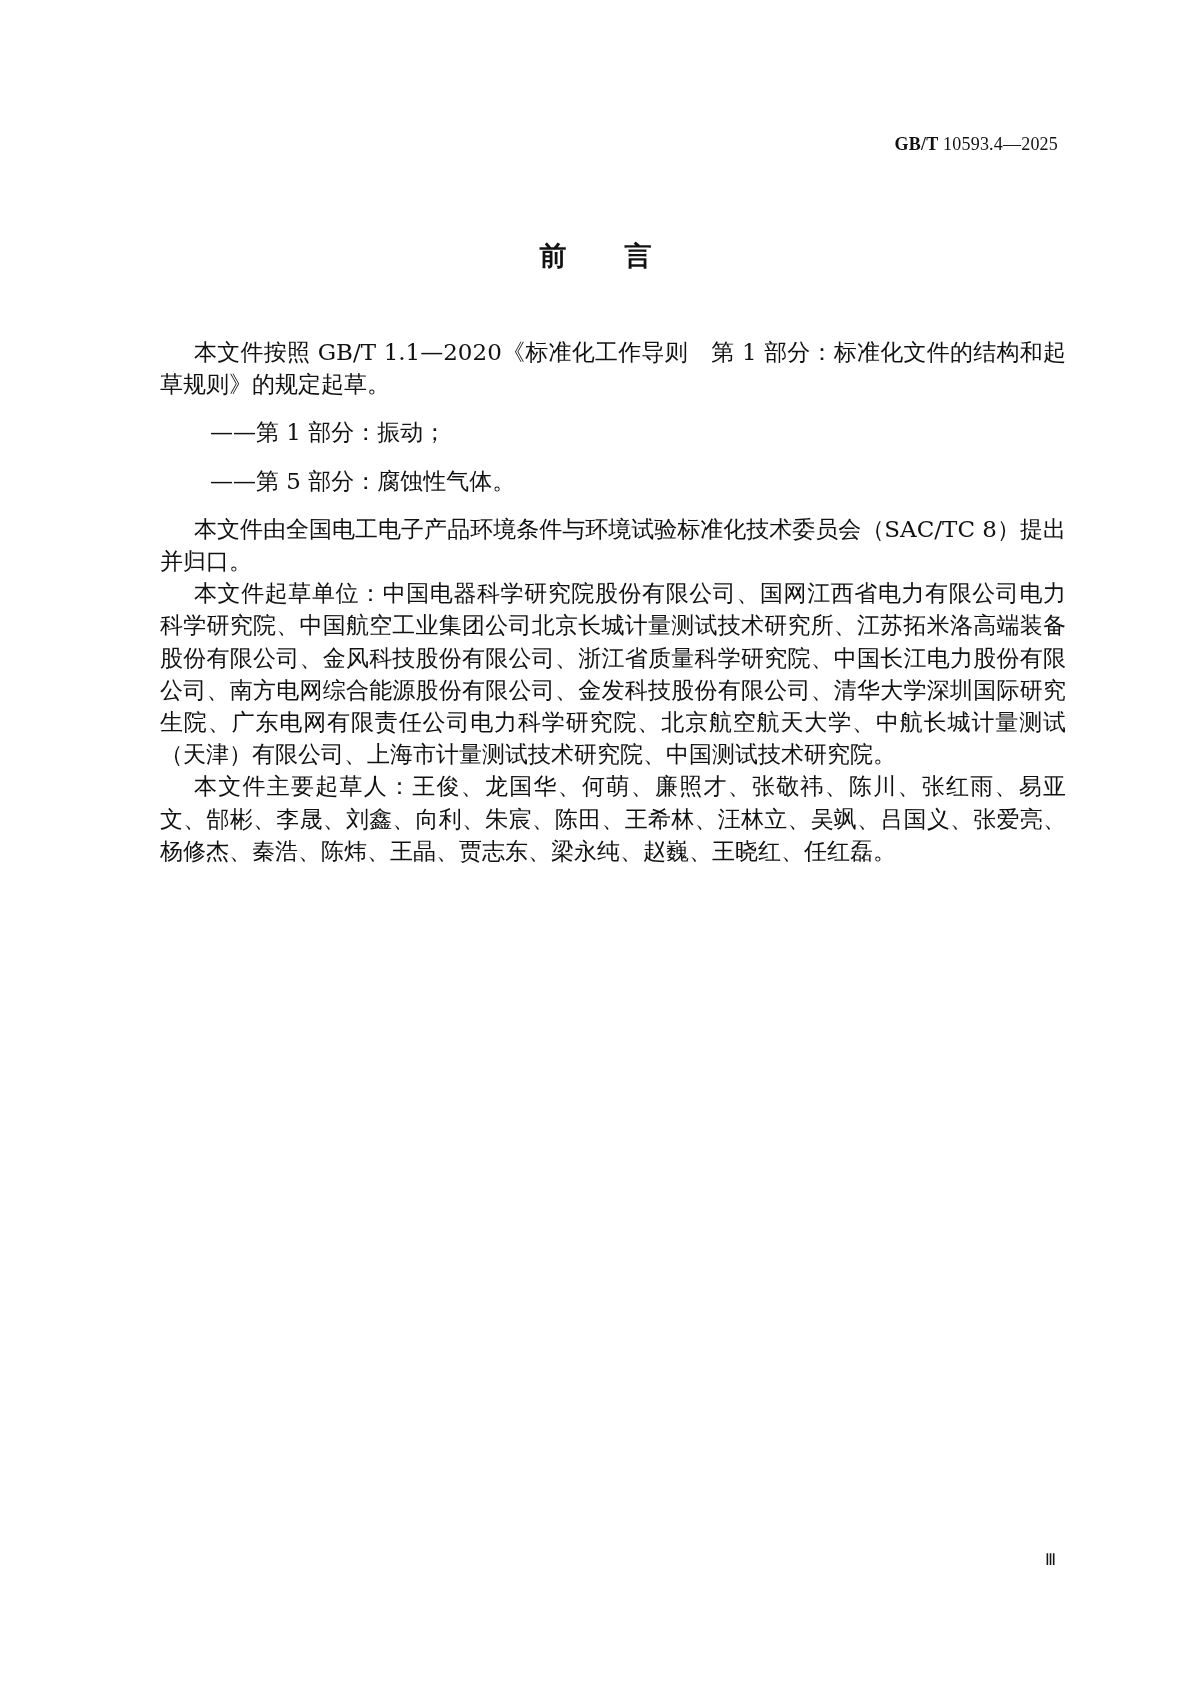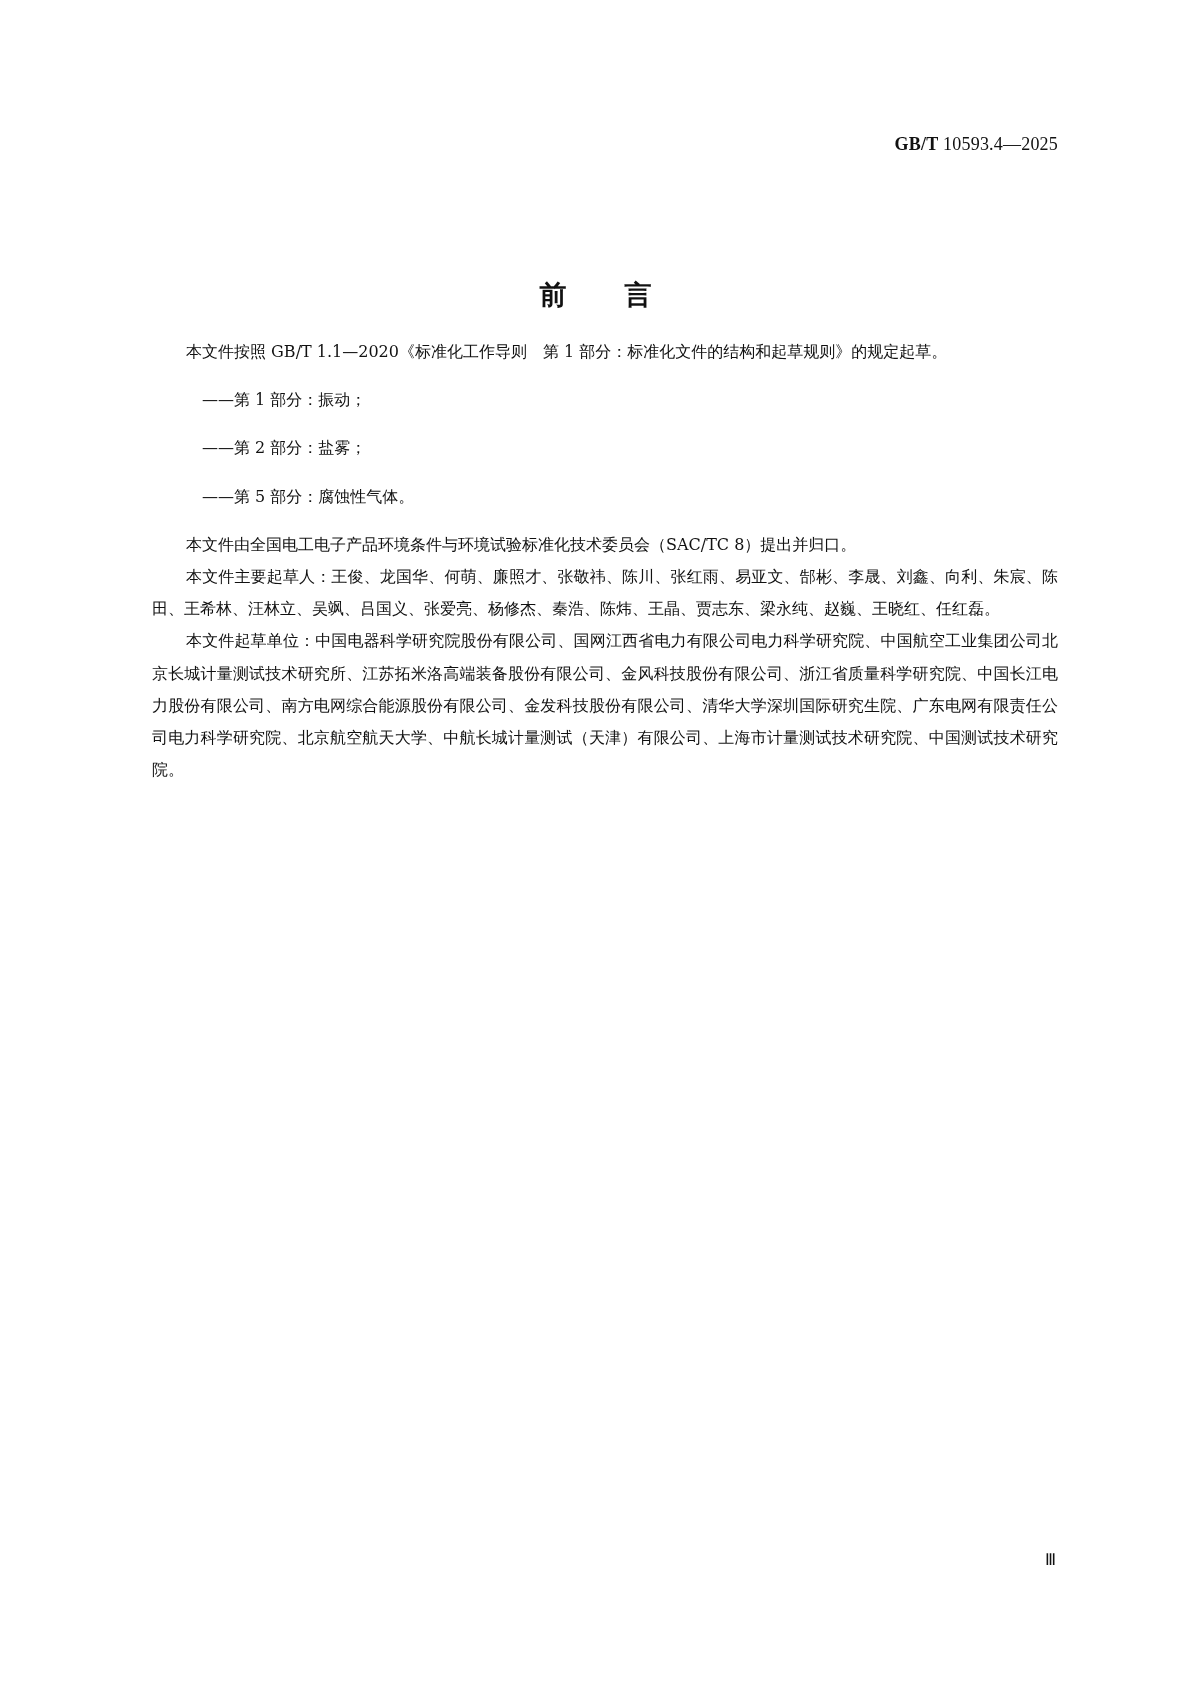--- a/index.html
+++ b/index.html
@@ -4,45 +4,44 @@
 <style>
   html, body { margin: 0; padding: 0; background: #ffffff; }
   body { width: 1191px; height: 1685px; position: relative; overflow: hidden;
          font-family: "DejaVu Serif", "Liberation Serif", serif; color: #111; }
   .std-no { position: absolute; right: 133px; top: 134px; font-size: 18px;
             font-family: "Liberation Serif", serif; letter-spacing: 0.2px; }
   .std-no .gb { font-weight: bold; }
   .std-no .num { font-family: Liberation Serif, serif; }
   .title { position: absolute; left: 0; width: 1191px; top: 238px; text-align: center;
            font-size: 27px; font-weight: bold; font-family: "DejaVu Sans", sans-serif;
-           letter-spacing: 0; margin-top: 39px; }
+           letter-spacing: 0; }
   .title span { display: inline-block; }
   .title .gap { width: 58px; }
-  .body { position: absolute; left: 152px; width: 906px; top: 336px;
-          font-size: 16px; line-height: 32.2px; text-align: justify; }
+  .body { position: absolute; left: 160px; width: 906px; top: 336px;
+          font-size: 23px; line-height: 32.2px; text-align: justify; }
   .body p { margin: 0; text-indent: 34px; }
   .body .item { margin: 16px; padding-left: 34px; text-indent: 0; }
   .page-num { position: absolute; right: 135px; top: 1550px; font-size: 16px;
               font-family: "Liberation Serif", serif; }
 </style>
 </head>
 <body>
 
 <div class="std-no">
   <span class="gb">GB/T</span>
   <span class="num">10593.4—2025</span>
 </div>
 
 <div class="title">
   <span>前</span><span class="gap"></span><span>言</span>
 </div>
 
 <div class="body">
   <p>本文件按照 GB/T 1.1—2020《标准化工作导则　第 1 部分：标准化文件的结构和起草规则》的规定起草。</p>
   <p class="item">——第 1 部分：振动；</p>
-  <p class="item">——第 2 部分：盐雾；</p>
   <p class="item">——第 5 部分：腐蚀性气体。</p>
   <p>本文件由全国电工电子产品环境条件与环境试验标准化技术委员会（SAC/TC 8）提出并归口。</p>
+  <p>本文件起草单位：中国电器科学研究院股份有限公司、国网江西省电力有限公司电力科学研究院、中国航空工业集团公司北京长城计量测试技术研究所、江苏拓米洛高端装备股份有限公司、金风科技股份有限公司、浙江省质量科学研究院、中国长江电力股份有限公司、南方电网综合能源股份有限公司、金发科技股份有限公司、清华大学深圳国际研究生院、广东电网有限责任公司电力科学研究院、北京航空航天大学、中航长城计量测试（天津）有限公司、上海市计量测试技术研究院、中国测试技术研究院。</p>
   <p>本文件主要起草人：王俊、龙国华、何萌、廉照才、张敬祎、陈川、张红雨、易亚文、郜彬、李晟、刘鑫、向利、朱宸、陈田、王希林、汪林立、吴飒、吕国义、张爱亮、杨修杰、秦浩、陈炜、王晶、贾志东、梁永纯、赵巍、王晓红、任红磊。</p>
-  <p>本文件起草单位：中国电器科学研究院股份有限公司、国网江西省电力有限公司电力科学研究院、中国航空工业集团公司北京长城计量测试技术研究所、江苏拓米洛高端装备股份有限公司、金风科技股份有限公司、浙江省质量科学研究院、中国长江电力股份有限公司、南方电网综合能源股份有限公司、金发科技股份有限公司、清华大学深圳国际研究生院、广东电网有限责任公司电力科学研究院、北京航空航天大学、中航长城计量测试（天津）有限公司、上海市计量测试技术研究院、中国测试技术研究院。</p>
 </div>
 
 <div class="page-num">Ⅲ</div>
 
 </body></html>

